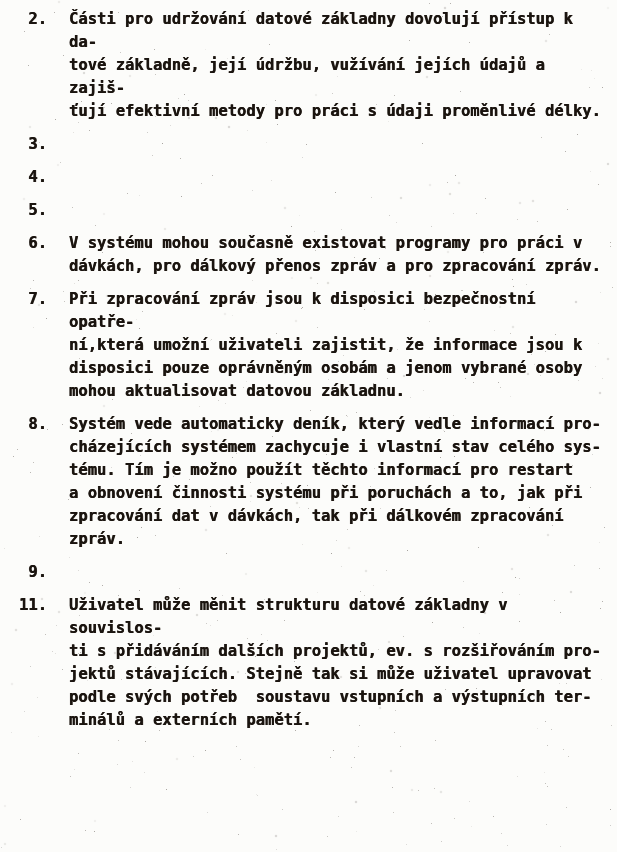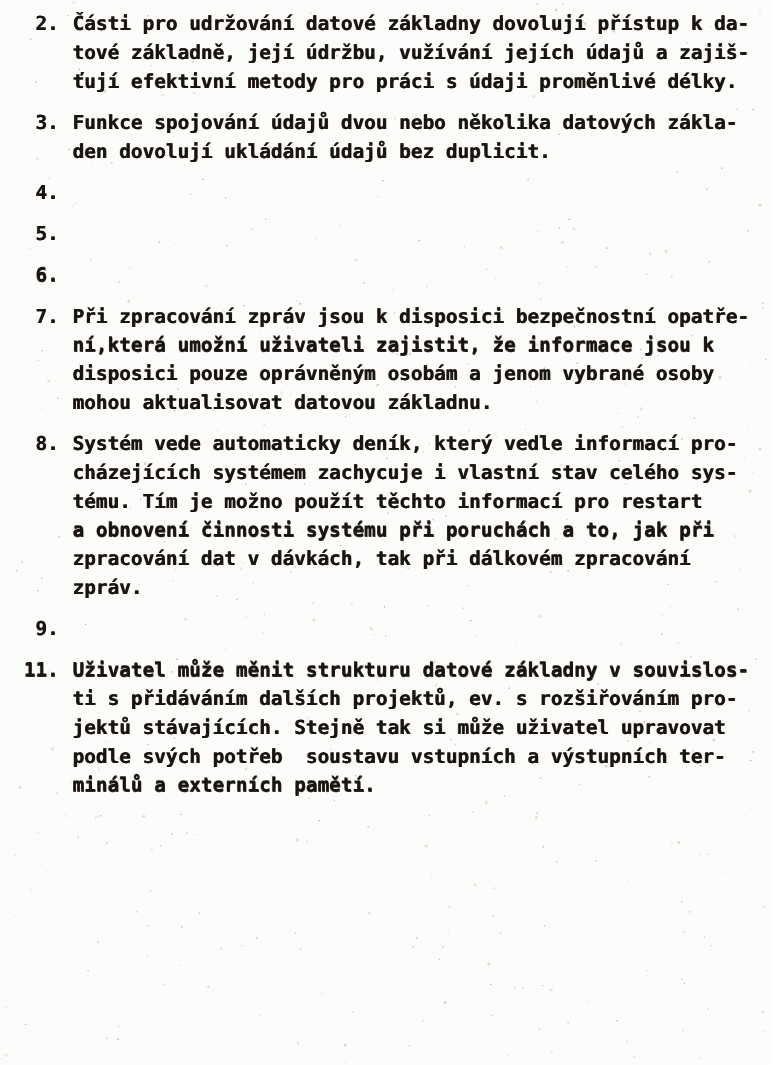--- a/index.html
+++ b/index.html
@@ -33,21 +33,21 @@
     margin-bottom: 10px;
     font-size: 15.5px;
     line-height: 23px;
   }
   .item-number {
     flex: 0 0 39px;
     width: 39px;
     text-align: right;
   }
   .item-text {
-    margin-left: 11px;
+    margin-left: 22px;
     white-space: pre-wrap; 
   }
   
   .noise-1 {
     position: absolute;
     z-index: 1;
     left: 0; top: 0;
     width: 1px; height: 1px;
     pointer-events: none;
   }
@@ -71,34 +71,34 @@
 
     <div class="item">
       <div class="item-number">2.</div>
       <div class="item-text">Části pro udržování datové základny dovolují přístup k da-
 tové základně, její údržbu, vužívání jejích údajů a zajiš-
 ťují efektivní metody pro práci s údaji proměnlivé délky.</div>
     </div>
 
     <div class="item">
       <div class="item-number">3.</div>
-      <div class="item-text">Funkce spojování údajů dvou nebo několika datových zákla-
-den dovolují ukládání údajů bez duplicit.</div>
     </div>
 
     <div class="item">
       <div class="item-number">4.</div>
     </div>
 
     <div class="item">
       <div class="item-number">5.</div>
     </div>
 
     <div class="item">
       <div class="item-number">6.</div>
+      <div class="item-text">V systému mohou současně existovat programy pro práci v
+dávkách, pro dálkový přenos zpráv a pro zpracování zpráv.</div>
     </div>
 
     <div class="item">
       <div class="item-number">7.</div>
       <div class="item-text">Při zpracování zpráv jsou k disposici bezpečnostní opatře-
 ní,která umožní uživateli zajistit, že informace jsou k
 disposici pouze oprávněným osobám a jenom vybrané osoby
 mohou aktualisovat datovou základnu.</div>
     </div>
 

